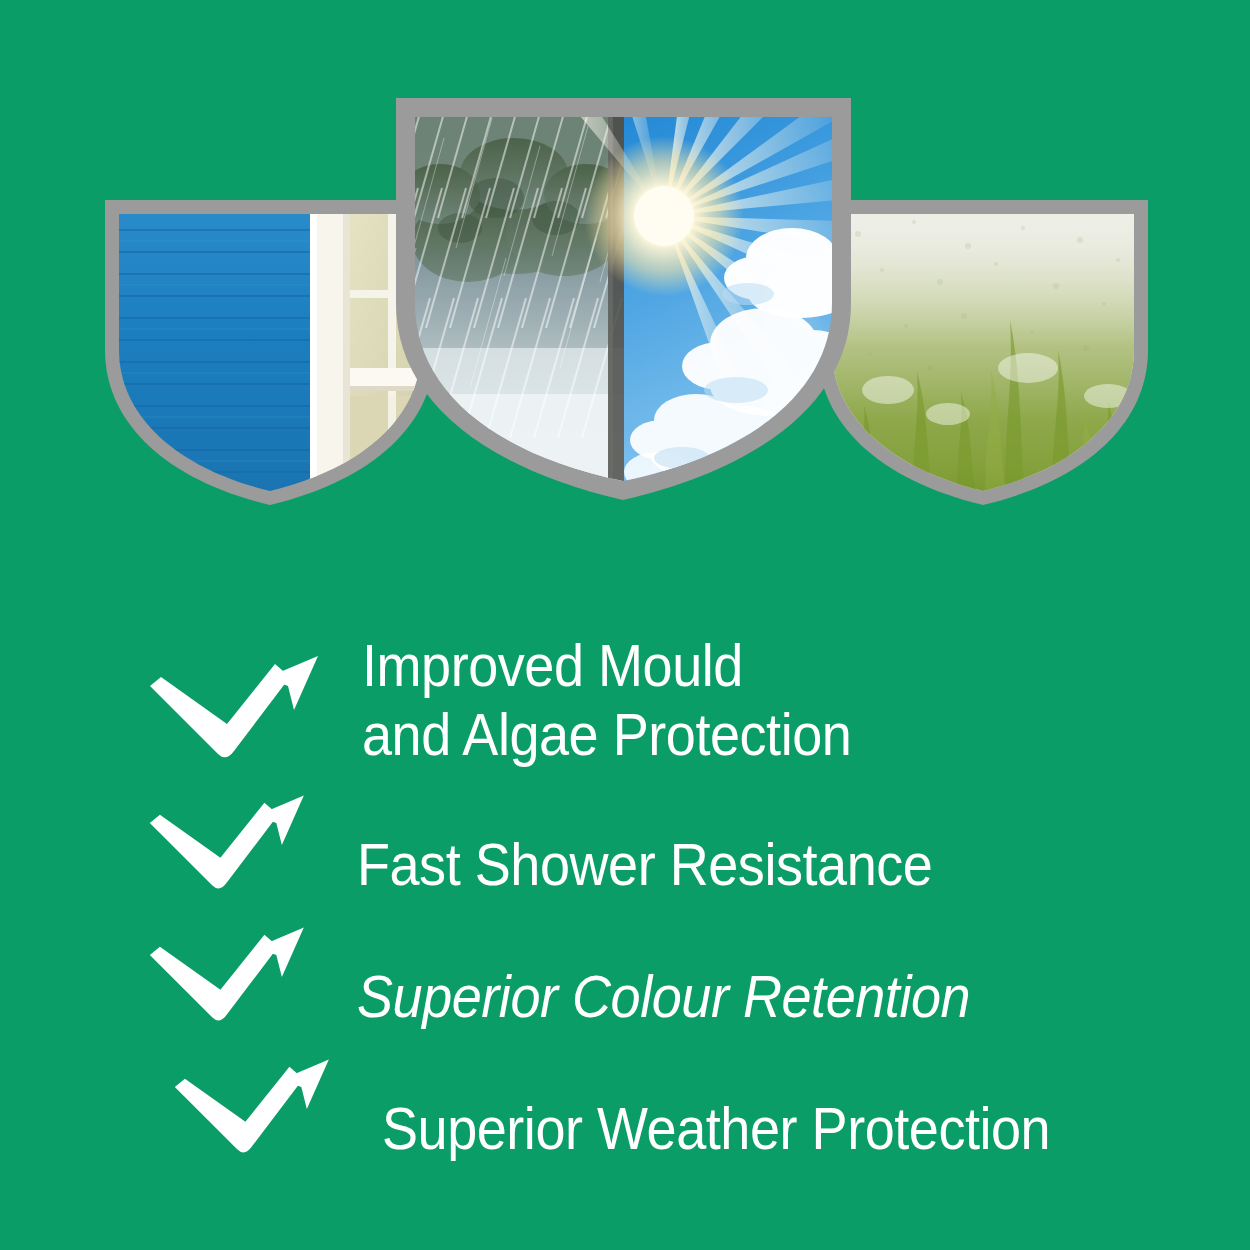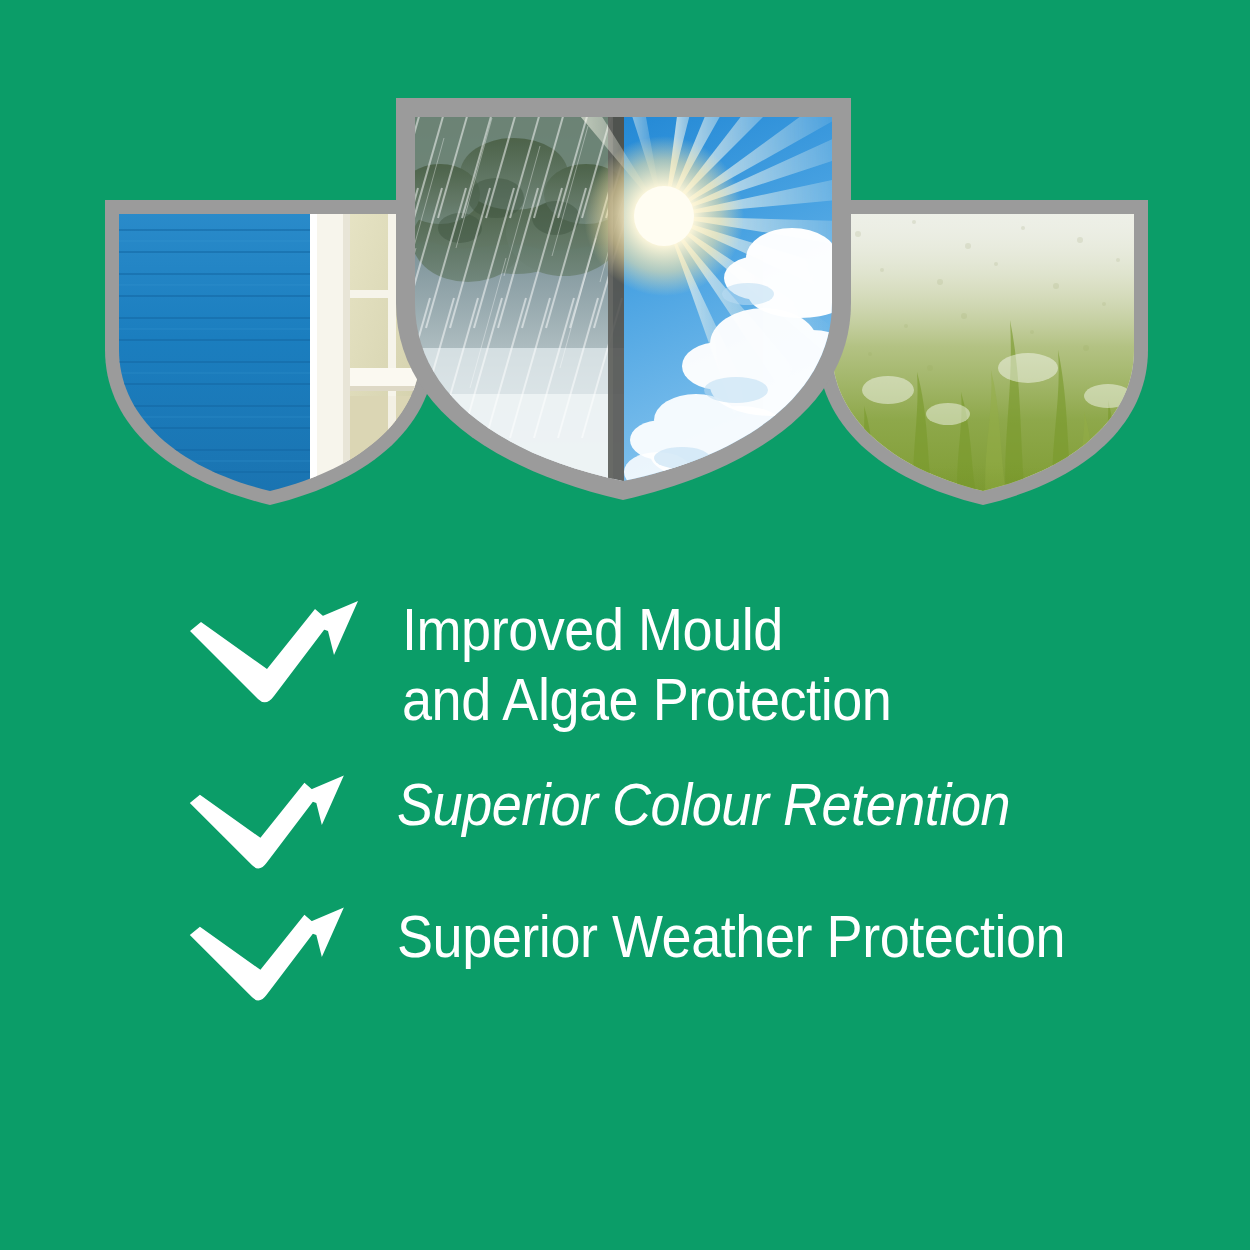--- a/index.html
+++ b/index.html
@@ -13,23 +13,22 @@
 
   
   .shields{position:absolute;left:0;top:0;width:1250px;height:560px;}
   .shield{position:absolute;}
   .shield svg{display:block;}
 
   
   .benefits{position:absolute;left:0;top:595px;width:1250px;}
   .benefit{
     position:relative;
-    display:flex;align-items:flex-start;
+    display:flex;align-items:flex-end;
     height:auto;
-    margin-left:40px;
   }
   .tick{
     flex:0 0 auto;
     width:175px;height:110px;
     margin-left:148px;
     display:block;
   }
   .tick svg{display:block;width:100%;height:100%;}
   .btext{
     margin-left:34px;
@@ -39,21 +38,21 @@
     letter-spacing:-0.5px;
     font-weight:400;
     transform:scaleX(0.90);
     transform-origin:left center;
     white-space:pre-line;
     font-family:"Liberation Sans","DejaVu Sans",sans-serif;
   }
   .b0{height:175px;}
   .b1{height:130px;}
   .b2{height:132px;font-style:italic;}
-  .b3{height:132px;}
+  .b3{height:132px;padding-left:25px;}
   .b0 .tick{height:120px;width:180px;}
 </style>
 </head>
 <body style="background: rgb(11, 157, 104);">
 
 <div id="page">
 
   <div class="shields">
 
     <div class="shield" style="left:105px;top:200px;">
@@ -362,20 +361,29 @@
       <span class="tick">
         <svg viewBox="0 0 180 120" preserveAspectRatio="xMinYMid meet">
           <path fill="#ffffff" d="M2,36 L70,104 Q78,112 86,101 L142,27 L127,14 L79,74 L13,27 Z"></path>
           <path fill="#ffffff" d="M170,6 L118,28 L140,36 L146,60 Z"></path>
         </svg>
       </span>
       <span class="btext">Improved Mould
 and Algae Protection</span>
     </div>
 
+    <div class="benefit b1">
+      <span class="tick">
+        <svg viewBox="0 0 180 120" preserveAspectRatio="xMinYMid meet">
+          <path fill="#ffffff" d="M2,36 L70,104 Q78,112 86,101 L142,27 L127,14 L79,74 L13,27 Z"></path>
+          <path fill="#ffffff" d="M170,6 L118,28 L140,36 L146,60 Z"></path>
+        </svg>
+      </span>
+      <span class="btext">Fast Shower Resistance</span>
+    </div>
 
     <div class="benefit b2">
       <span class="tick">
         <svg viewBox="0 0 180 120" preserveAspectRatio="xMinYMid meet">
           <path fill="#ffffff" d="M2,36 L70,104 Q78,112 86,101 L142,27 L127,14 L79,74 L13,27 Z"></path>
           <path fill="#ffffff" d="M170,6 L118,28 L140,36 L146,60 Z"></path>
         </svg>
       </span>
       <span class="btext">Superior Colour Retention</span>
     </div>

